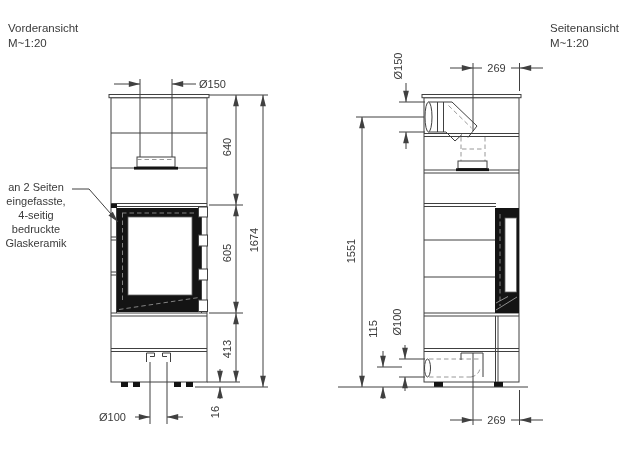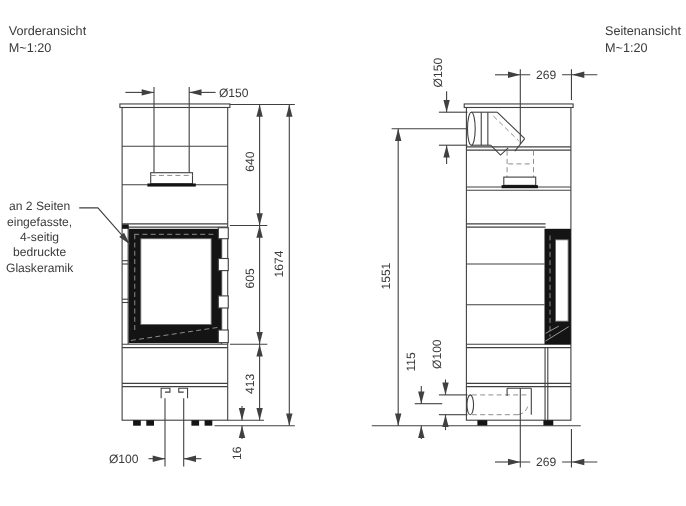--- a/index.html
+++ b/index.html
@@ -1,16 +1,16 @@
 <!DOCTYPE html>
 <html><head>
 <meta charset="utf-8">
 <style>
   html,body{margin:0;padding:0;background:#ffffff;}
-  .stage{width:624px;height:460px;background:#ffffff;position:relative;overflow:hidden;}
+  .stage{width:624px;height:460px;background:#ffffff;position:relative;overflow:hidden;border-radius:32px;}
   svg text{fill:#3a3a3a;font-family:"Liberation Sans",sans-serif;font-size:11px;}
   svg .ttl{font-size:11.5px;}
   .ln{stroke:#404040;stroke-width:1;fill:none;}
   .lnw{stroke:#404040;stroke-width:1;fill:#ffffff;}
   .dark{fill:#141414;stroke:none;}
   .hid{stroke:#8d8d8d;stroke-width:0.9;fill:none;stroke-dasharray:4.5,3;}
   .hid2{stroke:#9a9a9a;stroke-width:0.9;fill:none;}
 </style>
 </head>
 <body>

